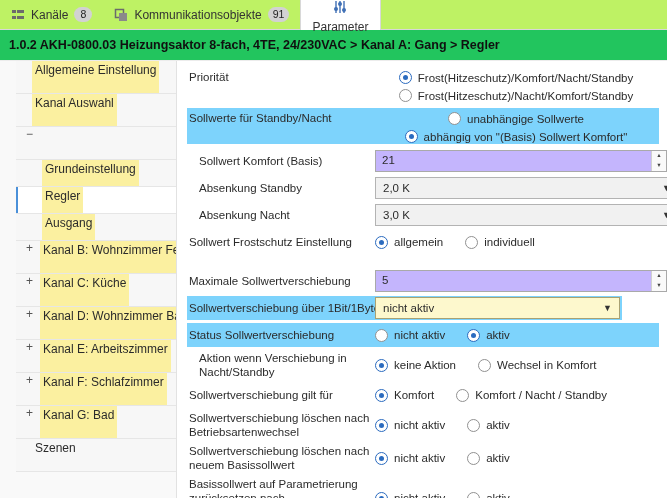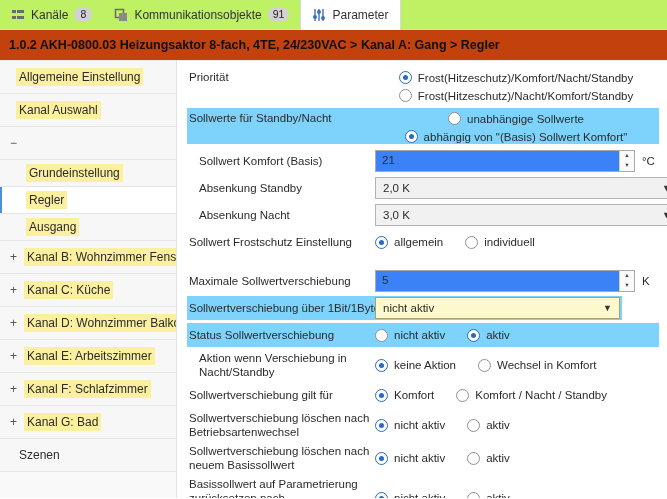--- a/index.html
+++ b/index.html
@@ -2,34 +2,34 @@
 <html><head>
 <meta charset="utf-8">
 <style>
 *{margin:0;padding:0;box-sizing:border-box;}
 html,body{width:667px;height:499px;}
 body{font-family:"Liberation Sans","DejaVu Sans",sans-serif;font-size:12px;color:#2b2b2b;background:#fff;overflow:hidden;}
 
 
 .tabbar{height:30px;background:#bef264;border-bottom:1px solid #d8d8d8;display:flex;align-items:stretch;}
 .tab{display:flex;align-items:center;gap:6px;padding:0 11px;color:#333;cursor:default;}
-.tab.active{background:#fff;border-left:1px solid #d8d8d8;border-right:1px solid #d8d8d8;margin-bottom:-1px;}
+.tab.active{background:#fff;border-left:1px solid #d8d8d8;border-right:1px solid #d8d8d8;margin-bottom:-1px;flex-direction:column;}
 .ticon{display:flex;align-items:center;}
 .badge{background:#d2d2d2;border-radius:9px;min-width:18px;height:15px;line-height:15px;text-align:center;padding:0 5px;font-size:10.5px;color:#222;}
 
 
-.titlebar{height:31px;display:flex;align-items:center;padding:0 9px;font-weight:bold;font-size:12.5px;color:#101010;border-bottom:1px solid #ececec;background:#c2410c;white-space:nowrap;}
+.titlebar{height:31px;display:flex;align-items:center;padding:0 9px;font-weight:bold;font-size:12.5px;color:#101010;border-bottom:1px solid #ececec;background:#22c55e;white-space:nowrap;}
 
 
 .content{display:flex;height:437px;}
 .sidebar{width:177px;flex:none;background:#f9f9f9;border-right:1px solid #e2e2e2;overflow:hidden;}
 .main{flex:1;padding:6px 8px 0 10px;overflow:hidden;font-size:11.5px;}
 
 
-.side-item{height:33px;display:flex;align-items:center;padding-left:16px;border-bottom:1px solid #e6e6e6;background:#f7f7f7;cursor:default;}
+.side-item{height:33px;display:flex;padding-left:16px;border-bottom:1px solid #e6e6e6;background:#f7f7f7;cursor:default;margin-left:16px;}
 .side-item.has-exp{padding-left:7px;}
 .side-item.sub{height:27px;padding-left:26px;}
 .side-item.selected{background:#fff;box-shadow:inset 2px 0 0 #4a90d9;}
 .expander{width:13px;flex:none;margin-right:4px;color:#555;text-align:center;font-size:12px;}
 .hl{background:#fbf0a0;padding:2px 3px;white-space:nowrap;}
 .nohl{padding:2px 3px;white-space:nowrap;}
 
 
 .prow{display:flex;align-items:center;min-height:24px;margin-bottom:3px;padding:1px 2px;}
 .prow.tall{align-items:flex-start;padding-top:3px;margin-bottom:5px;}
@@ -44,21 +44,21 @@
 
 
 .radio{display:flex;align-items:center;gap:6px;cursor:default;}
 .radio + .radio{margin-left:22px;}
 .stack .radio + .radio{margin-left:0;}
 .rdot{width:13px;height:13px;border:1px solid #919191;border-radius:50%;background:#fff;flex:none;position:relative;}
 .rdot.checked{border-color:#2b6bbf;}
 .rdot.checked::after{content:"";position:absolute;left:3px;top:3px;width:5px;height:5px;border-radius:50%;background:#2b6bbf;}
 
 
-.numfield{width:260px;height:22px;border:1px solid #a9a9a9;background:#3b82f6;display:flex;position:relative;}
+.numfield{width:292px;height:22px;border:1px solid #a9a9a9;background:#c4b5fd;display:flex;position:relative;}
 .numval{flex:1;padding:3px 6px;}
 .spinner{width:15px;flex:none;display:flex;flex-direction:column;border-left:1px solid #d0d0d0;background:#fafafa;}
 .spinner span{flex:1;font-size:5.5px;line-height:9px;text-align:center;color:#444;cursor:default;}
 .unit{margin-left:7px;}
 
 
 .dropdown{width:304px;height:22px;border:1px solid #b3b3b3;background:#f1f1f1;display:flex;align-items:center;padding:0 7px;position:relative;}
 .dropdown.narrow{width:245px;}
 .ylw .dropdown{background:#fdf8cd;border-color:#a9a172;}
 .dval{flex:1;}

